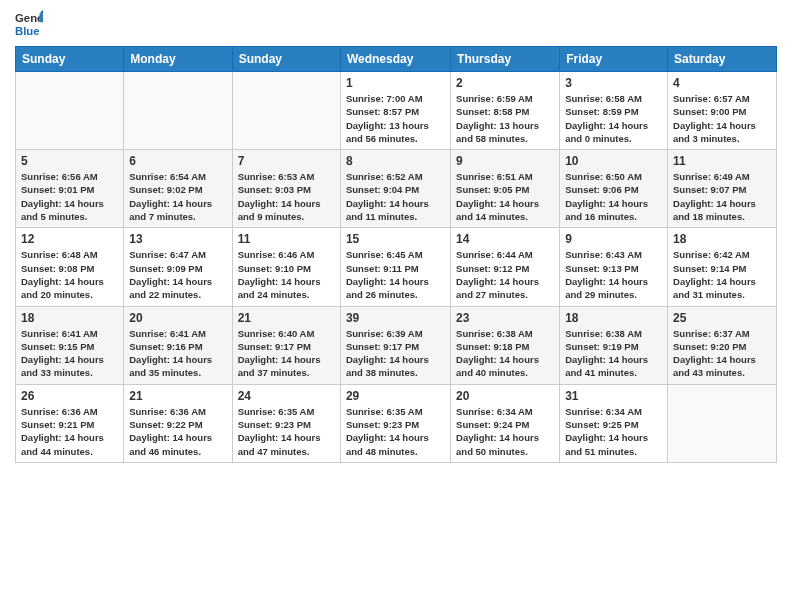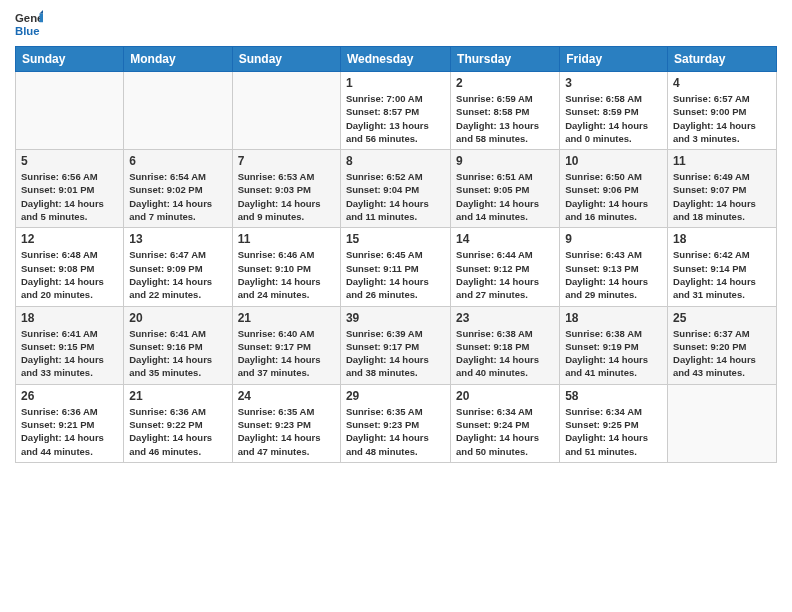--- a/index.html
+++ b/index.html
@@ -246,20 +246,20 @@
           </td>
           <td>
             <span class="day-num">29</span>
             <div class="day-info">Sunrise: 6:35 AM<br>Sunset: 9:23 PM<br>Daylight: 14 hours<br>and 48 minutes.</div>
           </td>
           <td>
             <span class="day-num">20</span>
             <div class="day-info">Sunrise: 6:34 AM<br>Sunset: 9:24 PM<br>Daylight: 14 hours<br>and 50 minutes.</div>
           </td>
           <td>
-            <span class="day-num">58</span>
+            <span class="day-num">31</span>
             <div class="day-info">Sunrise: 6:34 AM<br>Sunset: 9:25 PM<br>Daylight: 14 hours<br>and 51 minutes.</div>
           </td>
           <td class="empty-cell"></td>
         </tr>
       </tbody>
   </table>
 </div>
 
 </body></html>

